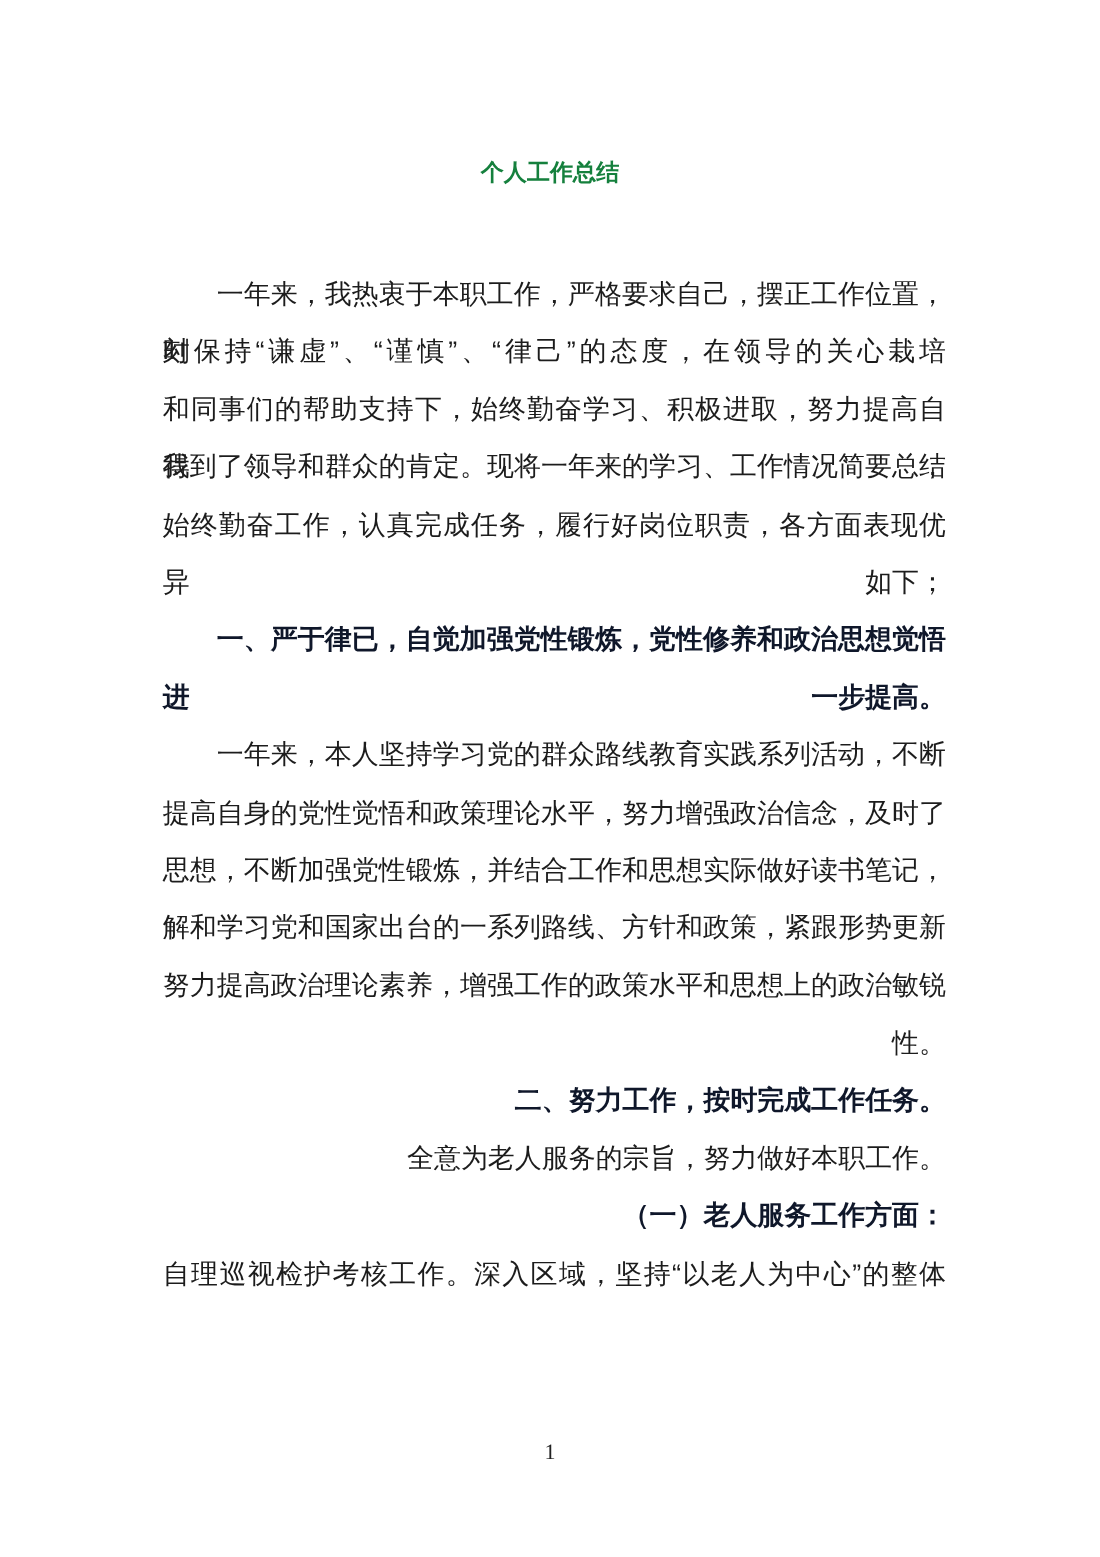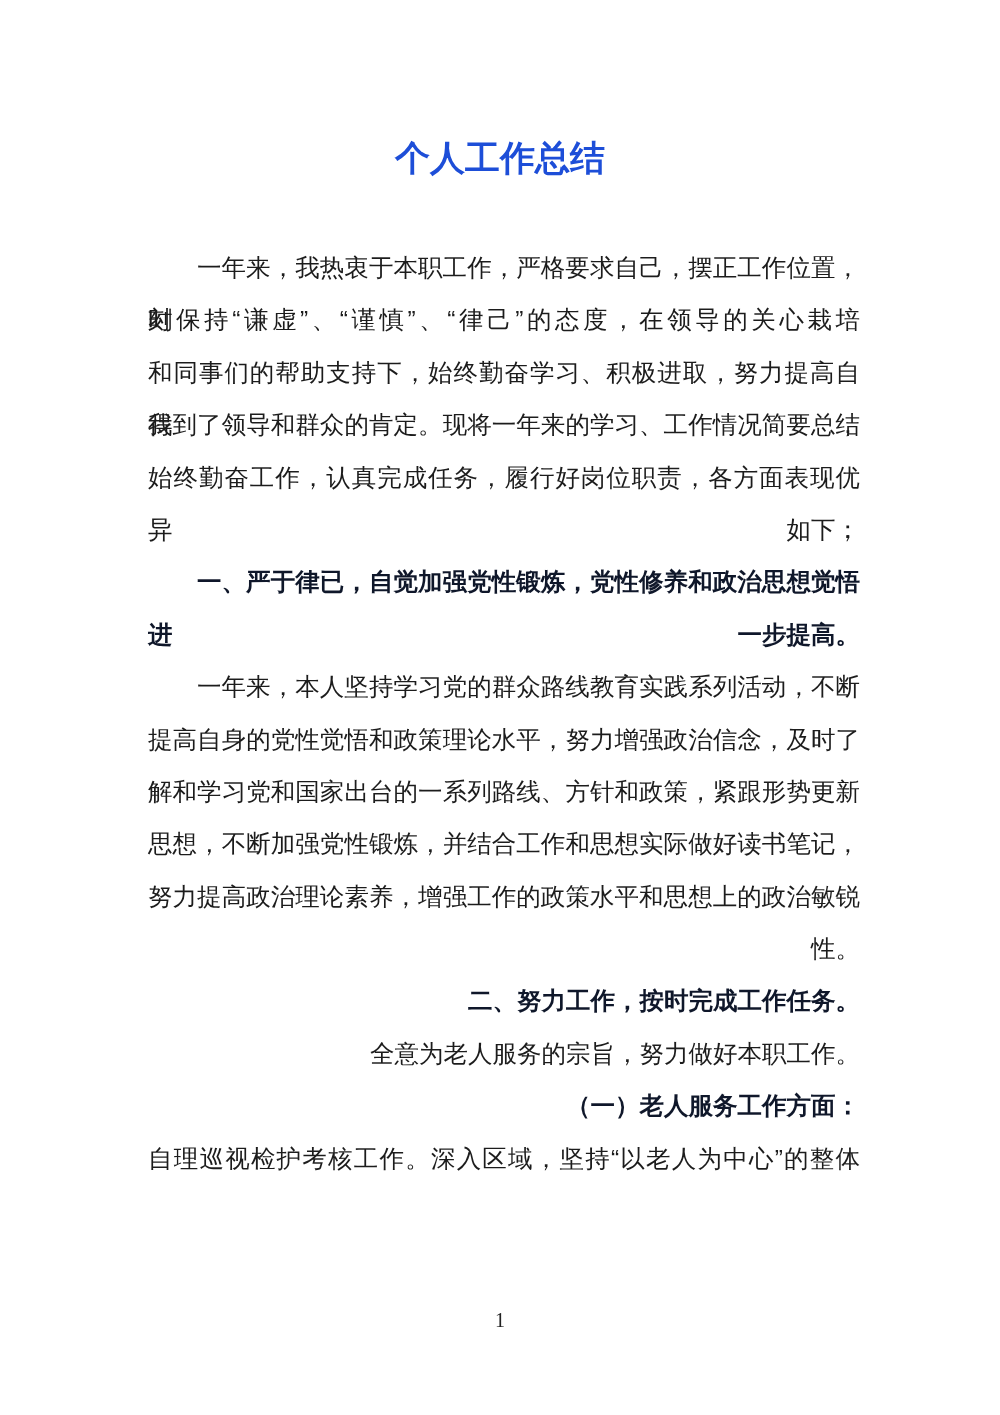--- a/index.html
+++ b/index.html
@@ -15,24 +15,24 @@
     overflow: hidden;
     font-family: "Liberation Sans", "DejaVu Sans", sans-serif;
     color: #1a1a1a;
   }
   .doc-title {
     position: absolute;
     top: 141px;
     left: 0;
     width: 100%;
     text-align: center;
-    font-size: 35px;
+    font-size: 21px;
     line-height: 34px;
     font-weight: bold;
-    color: #1d4ed8;
+    color: #15803d;
   }
   .content {
     position: absolute;
     left: 148px;
     top: 242px;
     width: 712px;
   }
   .line {
     height: 52.4px;
     line-height: 52.4px;
@@ -79,22 +79,22 @@
   <div class="line first fill">一年来，我热衷于本职工作，严格要求自己，摆正工作位置，时</div>
       <div class="line fill">刻保持“谦虚”、“谨慎”、“律己”的态度，在领导的关心栽培</div>
       <div class="line fill">和同事们的帮助支持下，始终勤奋学习、积极进取，努力提高自我，</div>
       <div class="line fill">得到了领导和群众的肯定。现将一年来的学习、工作情况简要总结</div>
       <div class="line fill">始终勤奋工作，认真完成任务，履行好岗位职责，各方面表现优异，</div>
       <div class="line">如下：</div>
       <div class="line heading first fill">一、严于律已，自觉加强党性锻炼，党性修养和政治思想觉悟进</div>
       <div class="line heading">一步提高。</div>
       <div class="line first fill">一年来，本人坚持学习党的群众路线教育实践系列活动，不断</div>
       <div class="line fill">提高自身的党性觉悟和政策理论水平，努力增强政治信念，及时了</div>
+      <div class="line fill">思想，不断加强党性锻炼，并结合工作和思想实际做好读书笔记，</div>
       <div class="line fill">解和学习党和国家出台的一系列路线、方针和政策，紧跟形势更新</div>
-      <div class="line fill">思想，不断加强党性锻炼，并结合工作和思想实际做好读书笔记，</div>
       <div class="line fill">努力提高政治理论素养，增强工作的政策水平和思想上的政治敏锐</div>
       <div class="line">性。</div>
       <div class="line heading first">二、努力工作，按时完成工作任务。</div>
       <div class="line">全意为老人服务的宗旨，努力做好本职工作。</div>
       <div class="line heading first">（一）老人服务工作方面：</div>
       <div class="line fill">自理巡视检护考核工作。深入区域，坚持“以老人为中心”的整体</div>
     </div>
 
   <div class="page-number">1</div>
 </div>

